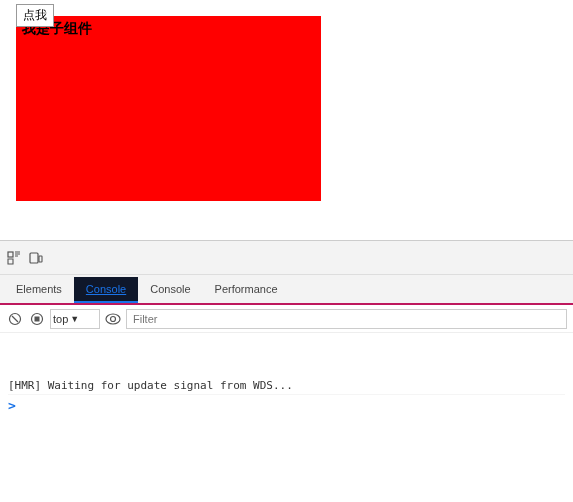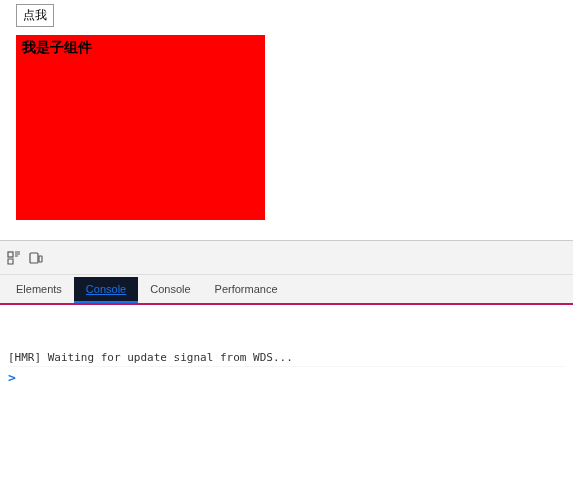--- a/index.html
+++ b/index.html
@@ -22,23 +22,23 @@
       border: 1px solid #999;
       padding: 2px 6px;
       font-size: 12px;
       cursor: pointer;
       font-family: 'Microsoft YaHei', Arial, sans-serif;
       z-index: 10;
     }
 
     #red-box {
       position: absolute;
-      top: 35px;
+      top: 16px;
       left: 16px;
-      width: 249px;
+      width: 305px;
       height: 185px;
       background: #ff0000;
       display: flex;
       align-items: flex-start;
       padding: 4px 6px;
     }
 
     #child-label {
       color: #000;
       font-size: 14px;
@@ -242,20 +242,45 @@
     </div>
   </div>
 
   <div id="devtools-tabs">
     <div class="tab-item">Elements</div>
     <div class="tab-item active">Console</div>
     <div class="tab-item">Console</div>
     <div class="tab-item">Performance</div>
   </div>
 
+  <div id="console-toolbar">
+    <div class="console-btn" title="Clear console">
+      <svg width="14" height="14" viewBox="0 0 14 14" fill="none">
+        <circle cx="7" cy="7" r="5.5" stroke="#555" stroke-width="1.2"></circle>
+        <line x1="4" y1="4" x2="10" y2="10" stroke="#555" stroke-width="1.2"></line>
+      </svg>
+    </div>
+    <div class="console-btn" title="Stop">
+      <svg width="14" height="14" viewBox="0 0 14 14" fill="none">
+        <circle cx="7" cy="7" r="5.5" stroke="#555" stroke-width="1.2"></circle>
+        <rect x="4.5" y="4.5" width="5" height="5" fill="#555"></rect>
+      </svg>
+    </div>
+    <div id="context-select">
+      <span>top</span>
+      <span style="font-size:9px;">▼</span>
+    </div>
+    <div id="eye-icon-wrap">
+      <svg width="16" height="12" viewBox="0 0 16 12" fill="none">
+        <ellipse cx="8" cy="6" rx="7" ry="5" stroke="#555" stroke-width="1.2"></ellipse>
+        <circle cx="8" cy="6" r="2.5" stroke="#555" stroke-width="1.2"></circle>
+      </svg>
+    </div>
+    <input type="text" id="filter-input" placeholder="Filter" style="">
+  </div>
 
   <div id="console-output">
     <div class="console-log-line hmr-line">
       <span class="console-text">[HMR] Waiting for update signal from WDS...</span>
     </div>
     <div class="prompt-line">
       <span class="console-prompt">&gt;</span>
     </div>
   </div>
 </div>

